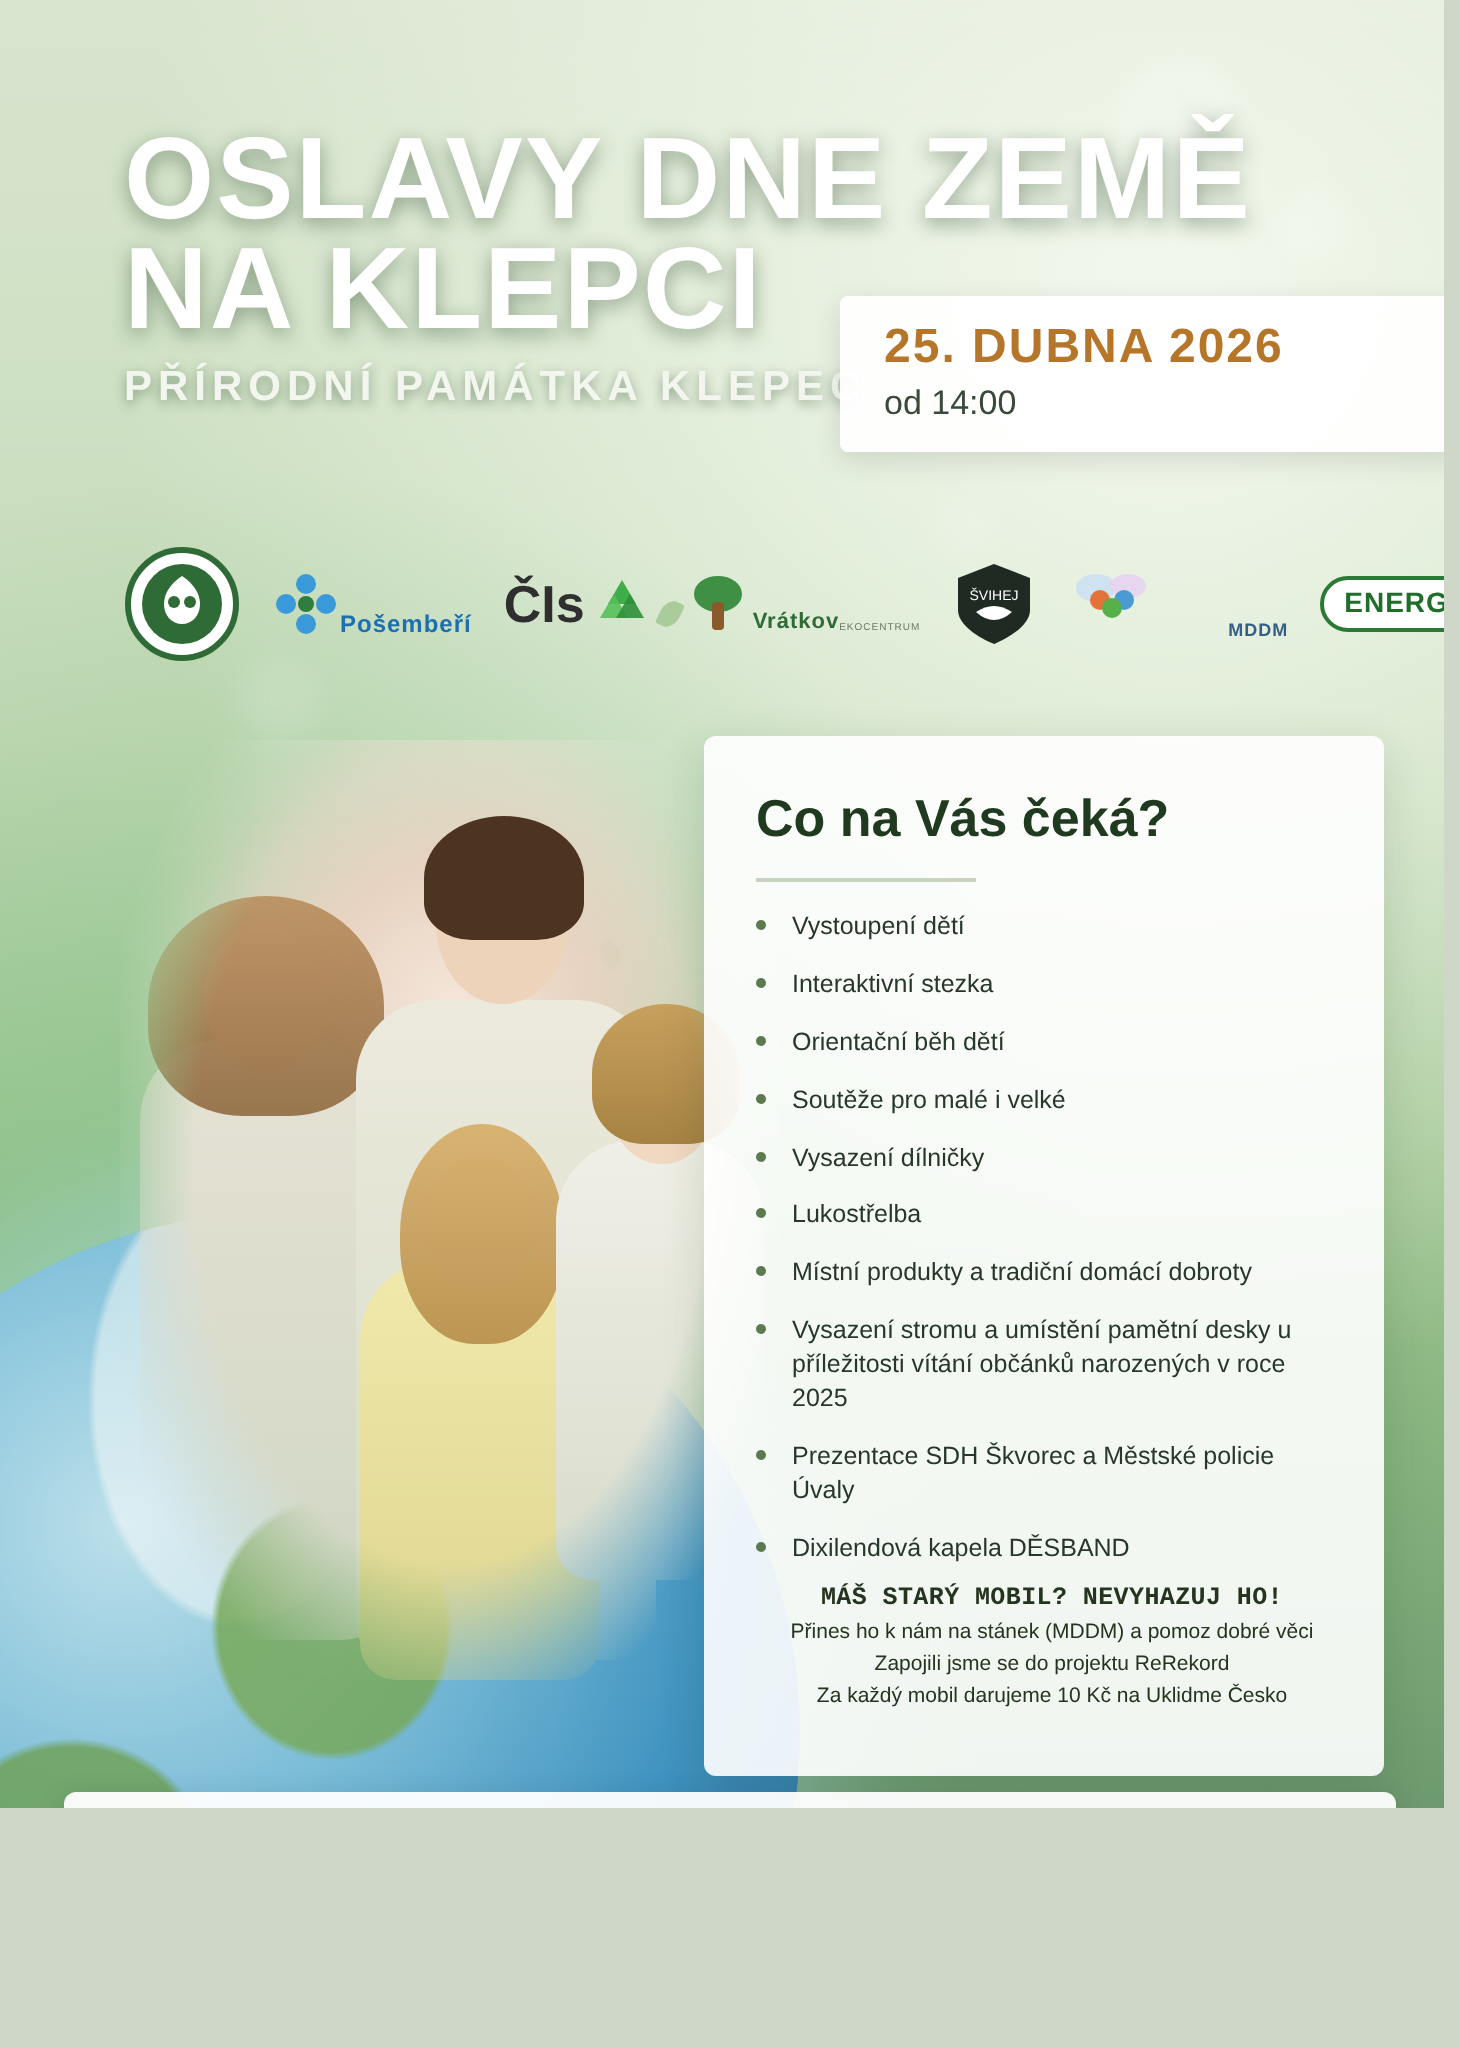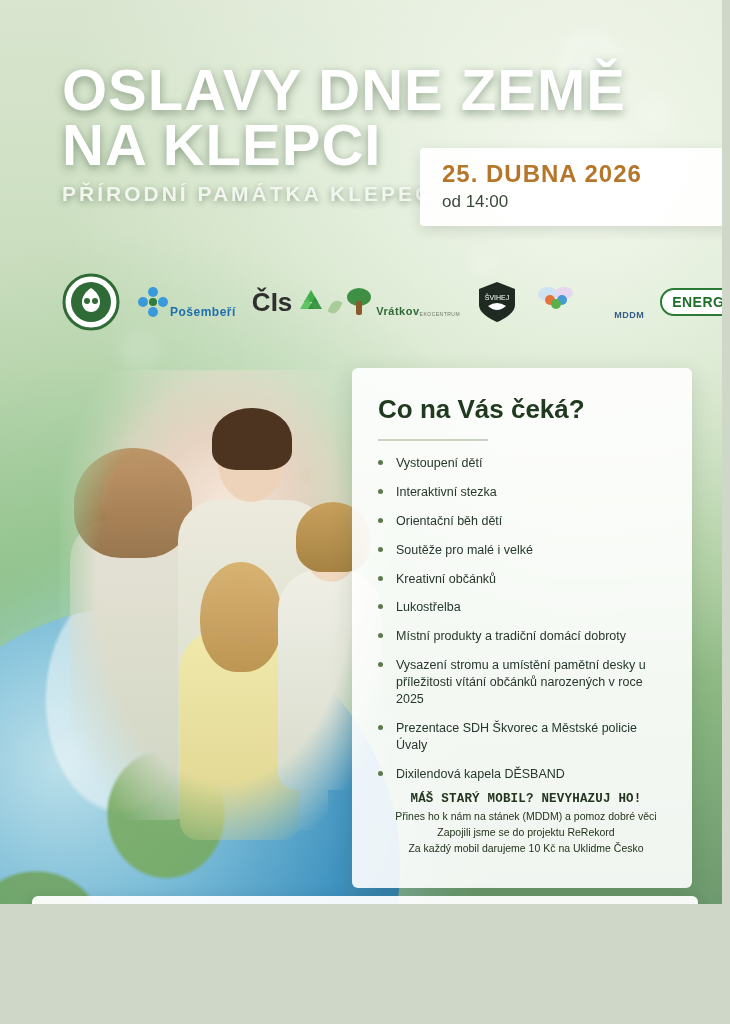--- a/index.html
+++ b/index.html
@@ -227,21 +227,21 @@
   </div>
 
   <div class="card">
     <h2>Co na Vás čeká?</h2>
     <div class="rule"></div>
     <ul class="items">
       <li>Vystoupení dětí</li>
       <li>Interaktivní stezka</li>
       <li>Orientační běh dětí</li>
       <li>Soutěže pro malé i velké</li>
-      <li>Kreativní občánků</li>
+      <li>Vysazení dílničky</li>
       <li>Lukostřelba</li>
       <li>Místní produkty a tradiční domácí dobroty</li>
       <li>Vysazení stromu a umístění pamětní desky u příležitosti vítání občánků narozených v roce 2025</li>
       <li>Prezentace SDH Škvorec a Městské policie Úvaly</li>
       <li>Dixilendová kapela DĚSBAND</li>
     </ul>
   </div>
 
   <div class="mobil">
     <div class="m-title">MÁŠ STARÝ MOBIL? NEVYHAZUJ HO!</div>

